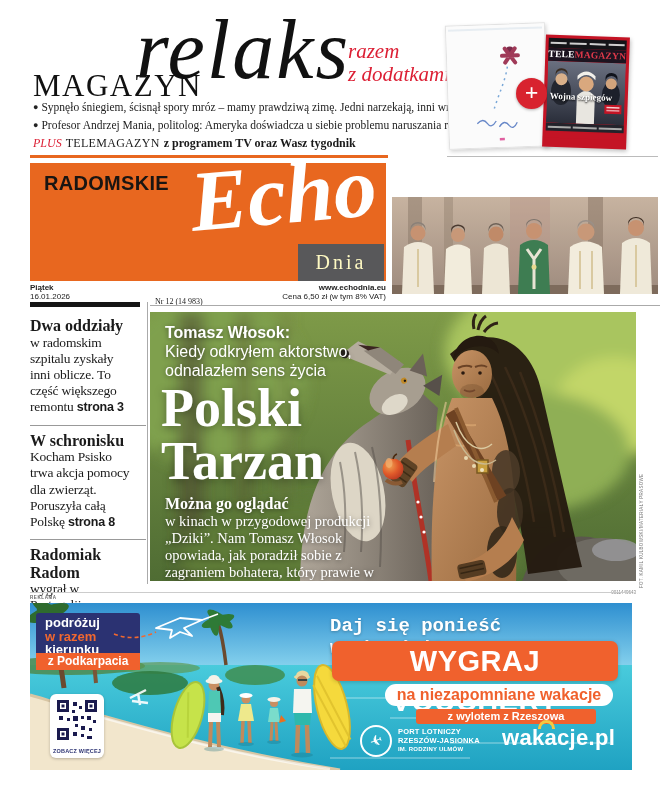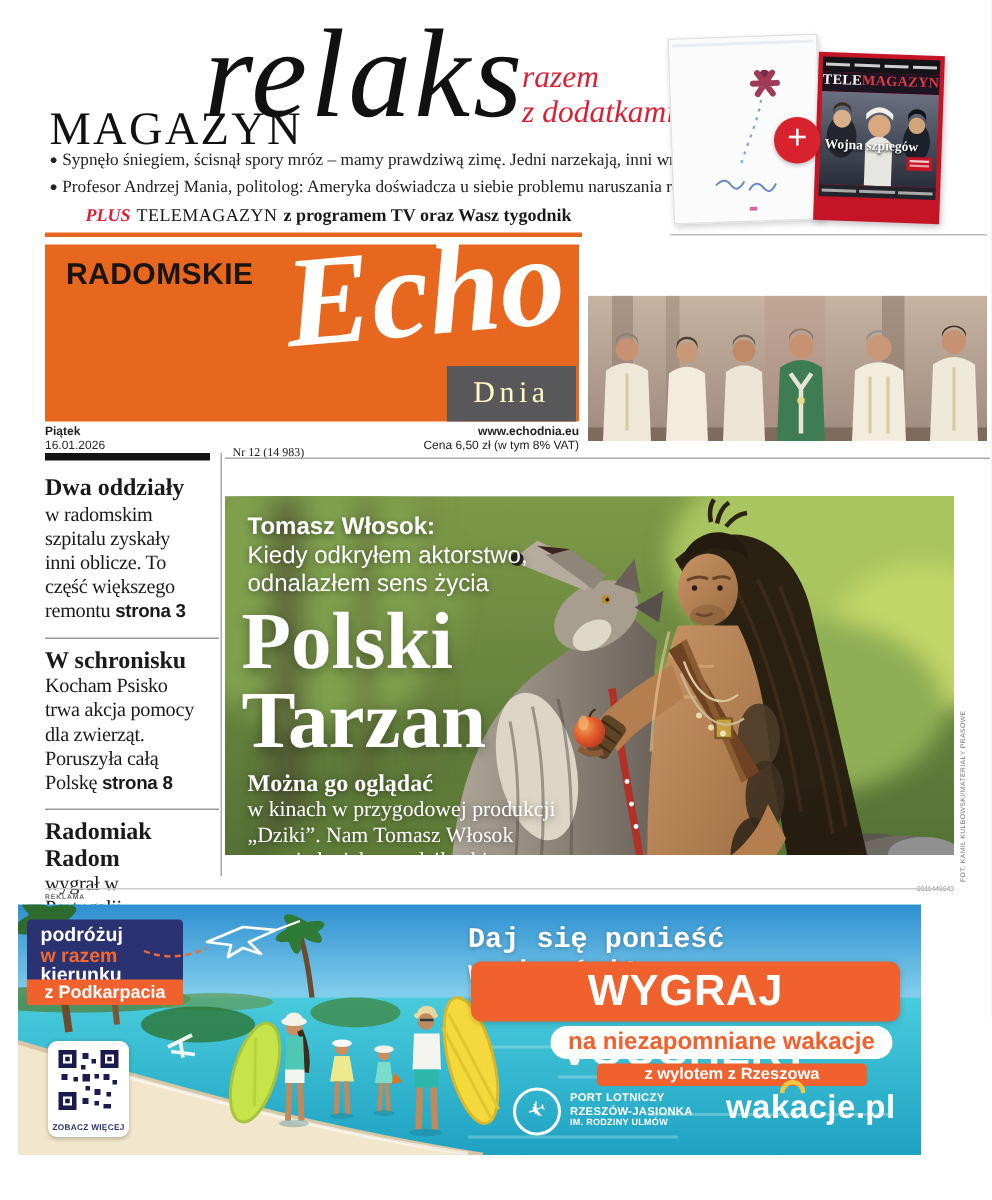--- a/index.html
+++ b/index.html
@@ -12,21 +12,21 @@
   .abs { position:absolute; }
 
   
   .kicker { left:33px; top:68px; font-size:31px; letter-spacing:1.5px; color:#111; }
   .brand  { left:136px; top:8px; font-size:84px; font-style:italic; letter-spacing:2px; color:#111; line-height:1; }
   .tagline { left:348px; top:40px; color:#DC1F34; font-style:italic; font-size:21px; line-height:23px; }
   .bullet-line { left:33px; width:600px; font-size:11.5px; color:#222; }
   .bullet-line .dot { font-size:9px; vertical-align:1px; margin-right:3px; }
   .b1 { top:101px; } .b2 { top:119px; }
   .plus-line { left:33px; top:136px; font-size:12px; }
-  .plus-line .pfx { color:#DC1F34; font-style:italic; font-weight:bold; margin-right:4px;margin-left:24px; }
+  .plus-line .pfx { color:#DC1F34; font-style:italic; font-weight:normal; margin-right:4px; }
   .plus-line .ttl { margin-right:4px; letter-spacing:.3px; }
   .plus-line .rst { font-weight:bold; }
 
   
   .cover1 { left:447px; top:24px; width:100px; height:124px; background:#fdfdfd;
             border:1px solid #e2e2e2; box-shadow:1px 2px 4px rgba(0,0,0,.18);
             transform:rotate(-2deg); }
   .cover2 { left:544px; top:36px; width:84px; height:112px; background:#C41425;
             box-shadow:1px 2px 4px rgba(0,0,0,.25); transform:rotate(2deg); padding:3px; }
   .cover2 .strip { height:10px; background:#141418; display:flex; gap:3px; align-items:center; padding:0 2px; }
@@ -88,21 +88,21 @@
           background:repeating-linear-gradient(90deg,#111 0 1px,#fff 1px 2.5px,#111 2.5px 4px,#fff 4px 5px,#111 5px 5.5px,#fff 5.5px 8px);
           border-left:1px solid #111; border-right:1px solid #111; }
   .bars-addon { position:absolute; left:92px; top:8px; width:14px; height:22px;
           background:repeating-linear-gradient(90deg,#111 0 1px,#fff 1px 3px,#111 3px 4.5px,#fff 4.5px 6px); }
   .addon-num { position:absolute; left:92px; top:1px; width:14px; text-align:center;
                font-family:"Liberation Sans",sans-serif; font-size:6px; }
   .bar-digits { position:absolute; left:0; top:30px; width:106px; font-family:"DejaVu Sans Mono",monospace;
                 font-size:8px; letter-spacing:1.5px; background:transparent; }
 
   
-  .mainphoto { left:150px; top:312px; width:486px; height:239px; overflow:hidden; background:#5E7B38;margin-top:19px; }
+  .mainphoto { left:150px; top:312px; width:486px; height:269px; overflow:hidden; background:#5E7B38; }
   .story-kicker { position:absolute; left:15px; top:11px; color:#fff;
                   font-family:"Liberation Sans",sans-serif; font-size:16px; line-height:19px;
                   text-shadow:0 1px 5px rgba(0,0,0,.45); }
   .story-kicker .k1 { font-weight:bold; }
   .story-headline { position:absolute; left:11px; top:70px; color:#fff; font-weight:bold;
                     font-size:54px; line-height:53px; text-shadow:0 2px 8px rgba(0,0,0,.35); }
   .story-deck { position:absolute; left:15px; top:183px; width:234px; color:#fff;
                 font-size:14.5px; line-height:17px; text-shadow:0 1px 5px rgba(0,0,0,.5); }
   .story-deck .dl { font-weight:bold; font-size:16px; }
   .story-deck .pg { font-family:"Liberation Sans",sans-serif; font-weight:bold; margin-left:5px; }
@@ -110,21 +110,21 @@
             font-size:4.5px; color:#777; writing-mode:vertical-rl; transform:rotate(180deg);
             letter-spacing:.3px; }
   .adcode { left:556px; top:590px; width:80px; text-align:right; font-family:"Liberation Sans",sans-serif;
             font-size:4.5px; color:#888; }
 
   .hairline { left:30px; top:592px; width:602px; height:1px; background:#ccc; }
   .reklama { left:30px; top:595px; font-family:"Liberation Sans",sans-serif; font-size:4.5px;
              font-weight:bold; letter-spacing:.6px; color:#666; }
 
   
-  .ad { left:12px; top:603px; width:602px; height:167px; overflow:hidden; background:#49BFD5; }
+  .ad { left:30px; top:603px; width:602px; height:167px; overflow:hidden; background:#49BFD5; }
   .ad-badge { position:absolute; left:6px; top:10px; width:104px; background:#2B3272;
               border-radius:3px; padding:3px 9px 4px 9px; font-family:"Liberation Sans",sans-serif;
               font-weight:bold; font-size:13px; line-height:13.5px; color:#fff; }
   .ad-badge .mid { color:#F2682F; }
   .ad-badge-sub { position:absolute; left:6px; top:50px; width:104px; height:17px; background:#F0612D;
                   font-family:"Liberation Sans",sans-serif; font-weight:bold; font-size:12px;
                   color:#fff; text-align:center; line-height:17px; }
   .ad-qr { position:absolute; left:20px; top:91px; width:54px; height:64px; background:#fff;
            border-radius:6px; box-shadow:0 1px 3px rgba(0,0,0,.25); text-align:center; padding-top:4px; }
   .ad-qr .lbl { font-family:"Liberation Sans",sans-serif; font-weight:bold; font-size:5.5px;

